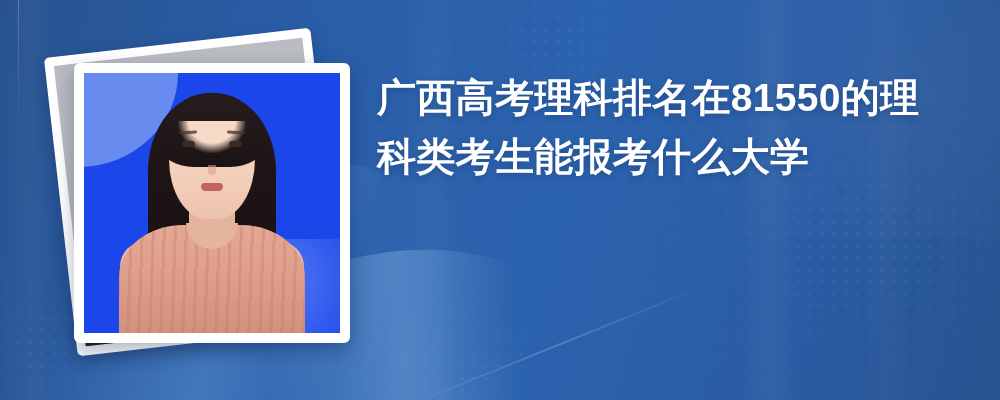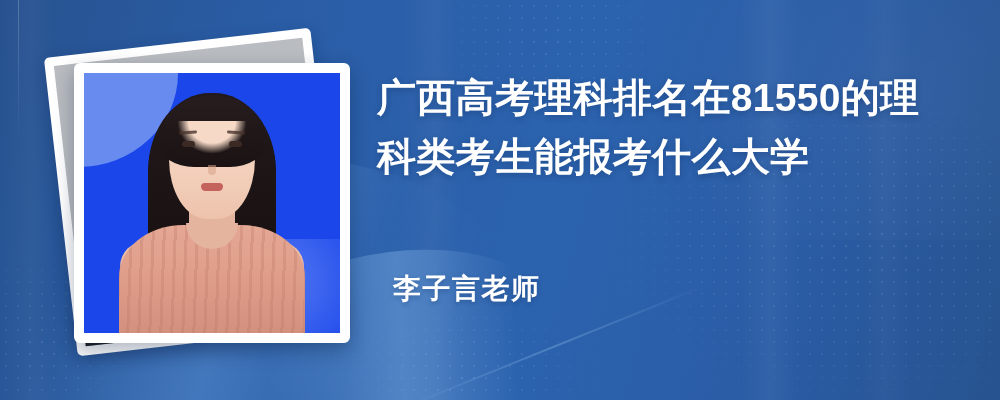--- a/index.html
+++ b/index.html
@@ -375,17 +375,16 @@
         </div>
       </div>
     </div>
   </div>
 
   <div class="content">
 
     <h1 class="headline">广西高考理科排名在81550的理科类考生能报考什么大学</h1>
 
     <div class="byline">
-      <p class="byline-name">李子言老师</p>
     </div>
 
   </div>
 </div>
 
 </body></html>

